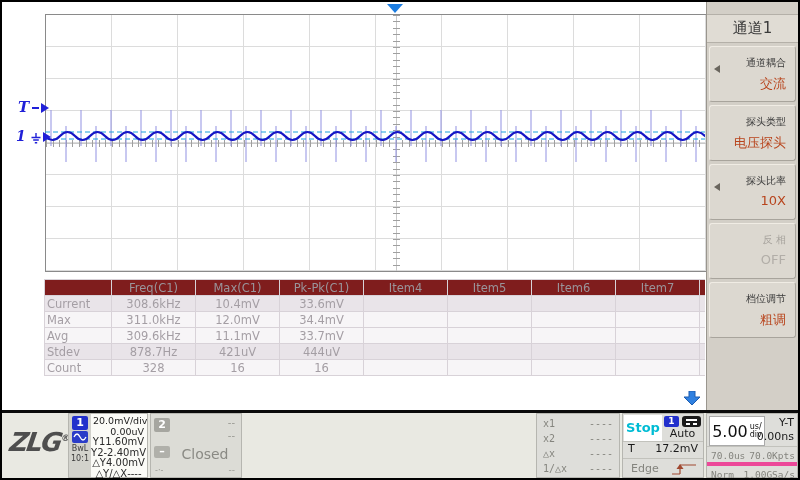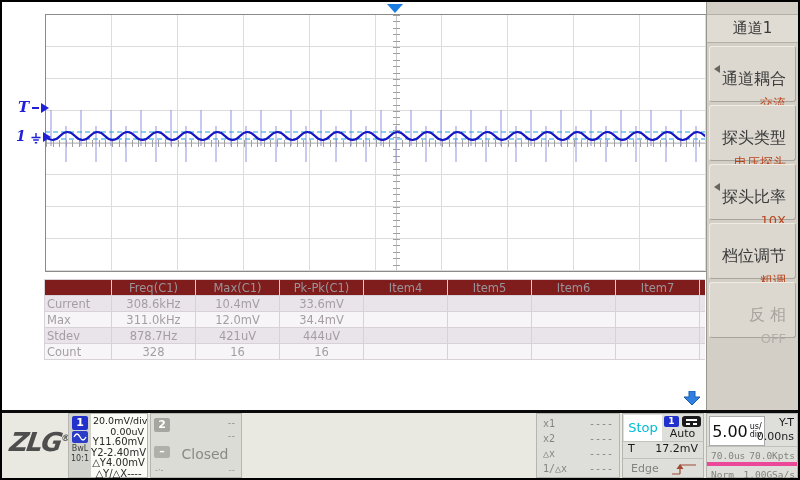--- a/index.html
+++ b/index.html
@@ -38,21 +38,21 @@
   #meas tr.odd td{background:#e9e4e9;}
   #meas tr.even td{background:#f7f5f7;}
   #page-down{position:absolute;left:680px;top:389px;}
   
   #sidebar{position:absolute;right:0;top:0;width:91px;height:408px;background:#d3cfc7;
     border-left:1px solid #9a968e;}
   #menu-title{margin-top:12px;height:27px;line-height:27px;text-align:center;font-size:15px;color:#3a3a3a;
     background:#e0dcd4;border-top:1px solid #b4b0a8;border-bottom:1px solid #b4b0a8;}
   .mbtn{position:relative;margin:3px 2px;height:56px;background:#dcd8d0;border:1px solid;
     border-color:#f0ece4 #a8a49c #a8a49c #f0ece4;border-radius:3px;text-align:right;padding-right:9px;box-sizing:border-box;}
-  .mbtn .mlabel{display:block;margin-top:22px;font-size:16px;color:#3a3a3a;}
+  .mbtn .mlabel{display:block;margin-top:9px;font-size:10px;color:#3a3a3a;}
   .mbtn .mvalue{display:block;margin-top:5px;font-size:13px;color:var(--accent);}
   .mbtn.disabled .mlabel{color:#a8a49e;}
   .mbtn.disabled .mvalue{color:#b2aea8;}
   .subarrow{position:absolute;left:4px;top:18px;width:0;height:0;border-top:4px solid transparent;
     border-bottom:4px solid transparent;border-right:6px solid #6a665e;}
   
   #bottombar{position:absolute;left:0;right:0;top:408px;height:72px;background:#e9e9e2;
     border-top:3px solid #0a0a0a;border-bottom:4px solid #0a0a0a;box-sizing:border-box;}
   #logo{position:absolute;left:8px;top:14px;font-size:26px;font-weight:bold;font-style:italic;
     color:#4e4e4e;transform:skewX(-8deg);letter-spacing:-2px;}
@@ -72,21 +72,21 @@
   #ch2-box{left:148px;width:92px;background:#dcdcd6;}
   .dashval{position:absolute;right:6px;font-size:10px;color:#9a9a94;}
   #ch2-closed{position:absolute;left:22px;right:4px;top:32px;font-size:14px;color:#8a8a84;text-align:center;}
   #ch2-foot{position:absolute;left:4px;bottom:2px;font-size:8px;color:#9a9a94;}
   #ch2-foot2{position:absolute;right:6px;bottom:2px;font-size:9px;color:#9a9a94;}
   #cursor-box{left:534px;width:84px;background:#dededa;padding:2px 6px;}
   .curow{display:flex;justify-content:space-between;font-size:10px;color:#84847e;line-height:15px;
     font-family:"DejaVu Sans Mono",monospace;}
   #trig-box{left:620px;width:82px;background:#dededa;}
   #stop-box{position:absolute;left:1px;top:1px;width:38px;height:26px;background:#fff;text-align:center;
-    line-height:26px;font-size:13px;font-weight:normal;color:var(--stop);}
+    line-height:26px;font-size:13px;font-weight:bold;color:var(--stop);}
   #src-area{position:absolute;left:40px;top:1px;right:1px;height:26px;text-align:center;}
   #src-row{display:flex;justify-content:center;gap:3px;margin-top:1px;}
   #src-badge{width:15px;height:11px;background:var(--ch1);color:#fff;font-size:9px;line-height:11px;font-weight:bold;border-radius:2px;}
   #dc-icon{width:19px;height:11px;background:#1a1a1a;border-radius:3px;position:relative;}
   #dc-icon i{position:absolute;left:4px;right:4px;top:3px;height:1.5px;background:#fff;}
   #dc-icon b{position:absolute;top:7px;height:1.5px;background:#fff;}
   #dc-icon b.d1{left:4px;width:4px;} #dc-icon b.d2{left:11px;width:4px;}
   #src-mode{font-size:11px;color:#1a1a1a;line-height:13px;}
   #t-row{position:absolute;left:0;right:0;top:27px;height:16px;border-top:1px solid #c2c2bc;
     font-size:11px;color:#1a1a1a;}
@@ -167,20 +167,31 @@
             <td class="rowlabel">Max</td>
             <td>311.0kHz</td>
             <td>12.0mV</td>
             <td>34.4mV</td>
             <td></td>
             <td></td>
             <td></td>
             <td></td>
             <td></td>
           </tr>
+          <tr class="even">
+            <td class="rowlabel">Avg</td>
+            <td>309.6kHz</td>
+            <td>11.1mV</td>
+            <td>33.7mV</td>
+            <td></td>
+            <td></td>
+            <td></td>
+            <td></td>
+            <td></td>
+          </tr>
           <tr class="odd">
             <td class="rowlabel">Stdev</td>
             <td>878.7Hz</td>
             <td>421uV</td>
             <td>444uV</td>
             <td></td>
             <td></td>
             <td></td>
             <td></td>
             <td></td>
@@ -214,27 +225,27 @@
         </div>
         <div class="mbtn">
           <span class="mlabel">探头类型</span>
           <span class="mvalue">电压探头</span>
         </div>
         <div class="mbtn">
           <span class="subarrow"></span>
           <span class="mlabel">探头比率</span>
           <span class="mvalue">10X</span>
         </div>
+        <div class="mbtn disabled">
+          <span class="mlabel">反 相</span>
+          <span class="mvalue">OFF</span>
+        </div>
         <div class="mbtn">
           <span class="mlabel">档位调节</span>
           <span class="mvalue">粗调</span>
-        </div>
-        <div class="mbtn disabled">
-          <span class="mlabel">反 相</span>
-          <span class="mvalue">OFF</span>
         </div>
       </div>
   </div>
 
   <div id="bottombar">
     <div id="logo"><span>ZLG</span><sup>®</sup></div>
 
     <div class="bbox" id="ch1-box">
       <div id="ch1-badges">
         <div class="badge" id="ch1-badge">1</div>

